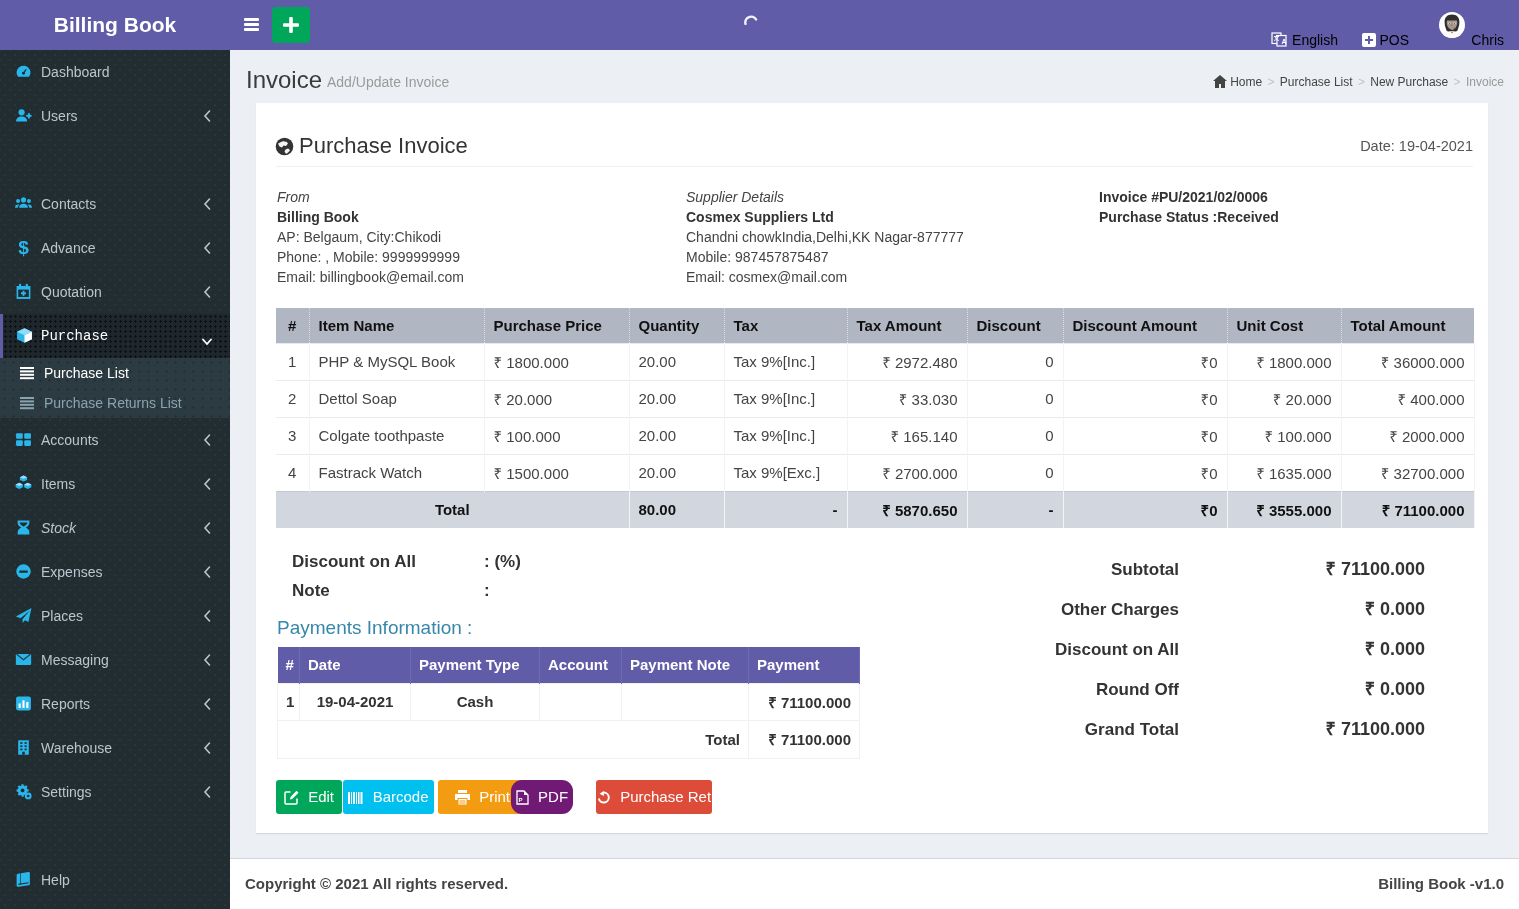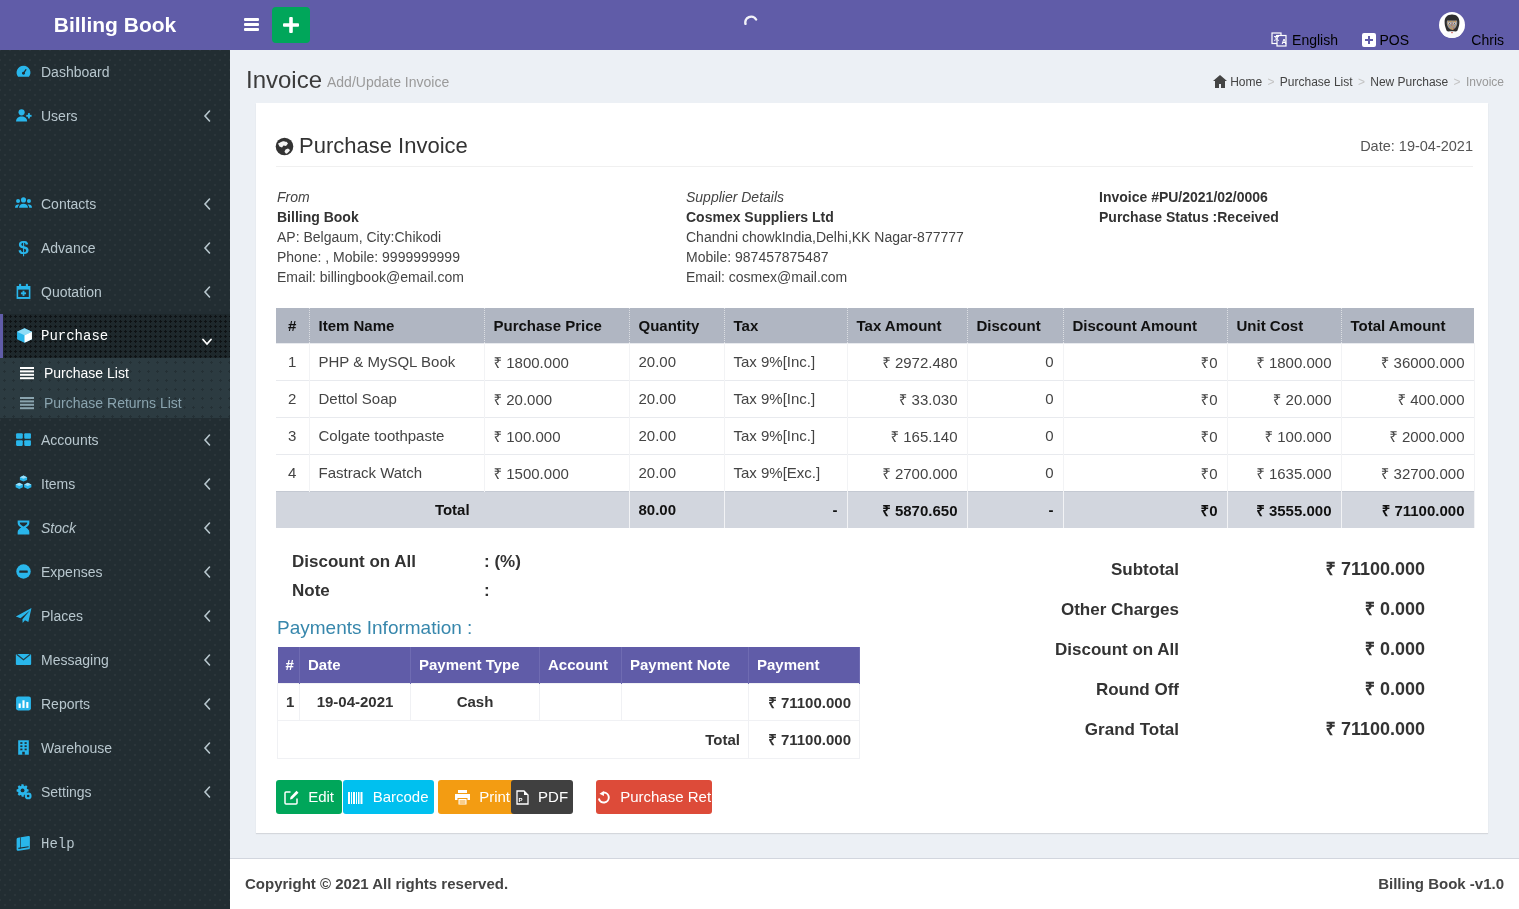--- a/index.html
+++ b/index.html
@@ -344,21 +344,21 @@
             <circle cx="12.4" cy="12.2" r="3.2"></circle>
           </g>
           <circle cx="7.1" cy="7" r="1.8" fill="#222d32"></circle>
           <circle cx="12.4" cy="12.2" r="1.2" fill="#222d32"></circle>
         </svg></span>
       <span class="tx">Settings</span>
       <span class="ar"><svg width="8" height="14" viewBox="0 0 8 14">
           <path d="M6.5 2 2 7l4.5 5" fill="none" stroke="#b8c7ce" stroke-width="1.6" stroke-linecap="round"></path>
         </svg></span>
     </div>
-<div class="mi" style="top:772px;font-family:Liberation Mono, monospace;">
+<div class="mi" style="top:808px;">
       <span class="ic"><svg width="16" height="16" viewBox="0 0 16 16">
           <path fill="#29b6eb" d="M2.8 2.5l9.8-1.6c.8-.1 1.4.3 1.4 1.1v10.2c0 .7-.5 1.2-1.2 1.3l-9.3 1.4c-1.2.2-2-.5-2-1.6V4.2c0-.9.5-1.5 1.3-1.7z"></path>
           <path fill="#222d32" d="M3.2 12.1l9.6-1.5v1l-9.6 1.5z"></path>
           <path fill="#222d32" d="M4.7 2.2h.9v10.5h-.9z" opacity="0.7"></path>
         </svg></span>
       <span class="tx">Help</span>
     </div>
 </div>
 
 <div id="pgtitle">Invoice</div>
@@ -547,21 +547,21 @@
           <rect x="10" y="1" width="1.5" height="12"></rect>
           <rect x="12.5" y="1" width="2" height="12"></rect>
         </g>
       </svg> Barcode</div>
   <div class="btn" style="left:182px;width:89px;background:#f39c12;"><svg width="15" height="15" viewBox="0 0 15 15">
         <path fill="#fff" d="M3 0h9v3H3z"></path>
         <path fill="#fff" d="M0 4h15v6h-2.5V8h-10v2H0z"></path>
         <path fill="#fff" d="M3.5 9h8v5.5h-8z"></path>
         <path fill="#f39c12" d="M4.5 10.5h6v1h-6zm0 2h6v1h-6z"></path>
       </svg> Print</div>
-  <div class="btn" style="left:255px;width:62px;background:#404040;"><svg width="13" height="15" viewBox="0 0 13 15">
+  <div class="btn" style="left:255px;width:62px;background:#701a75;border-radius:11px;"><svg width="13" height="15" viewBox="0 0 13 15">
         <path fill="none" stroke="#fff" stroke-width="1.3" d="M1 1h7l4 4v9H1z"></path>
         <path fill="#fff" d="M8 1v4h4z"></path>
         <text x="2.5" y="11.5" fill="#fff" font-size="6" font-weight="bold" font-family="Liberation Sans">P</text>
       </svg> PDF</div>
   <div class="btn" style="left:308px;width:116px;background:#dd4b39;margin-left:32px;"><svg width="15" height="15" viewBox="0 0 15 15">
         <path fill="#fff" d="M7.8 1.5A6 6 0 1 1 1.9 8.7l2-.4A4 4 0 1 0 7.9 3.5L8 6 3.5 3.8 7.7 1z"></path>
       </svg> Purchase Return</div>
 </div>
 
 <div class="abs" style="left:230px;top:906px;width:1289px;height:2px;background:#d8dbe0;"></div>

